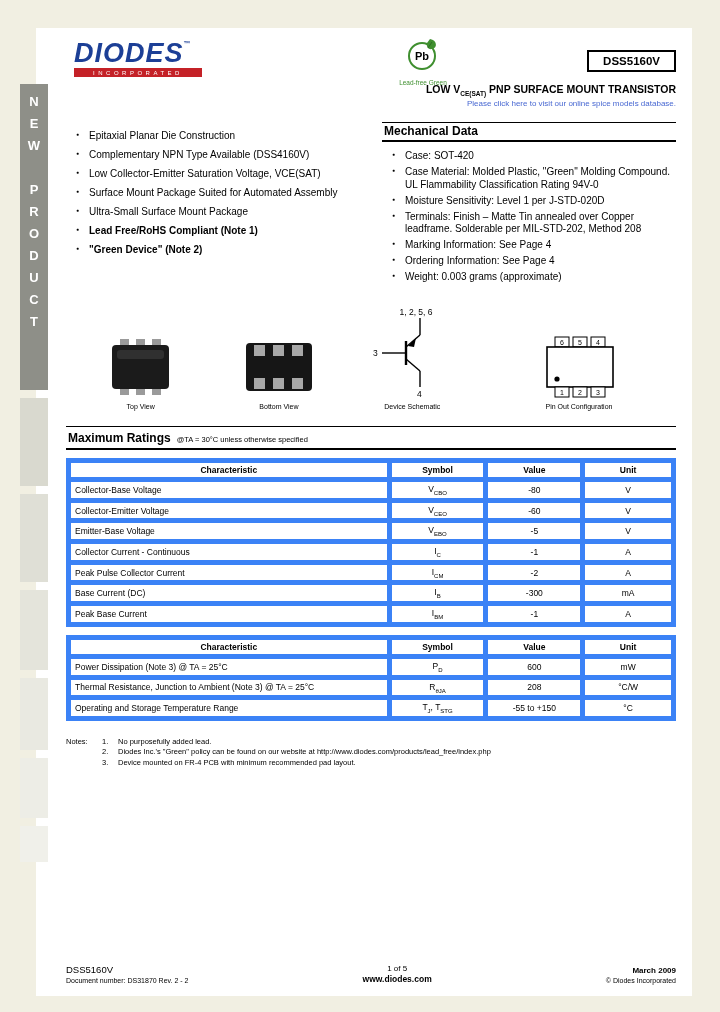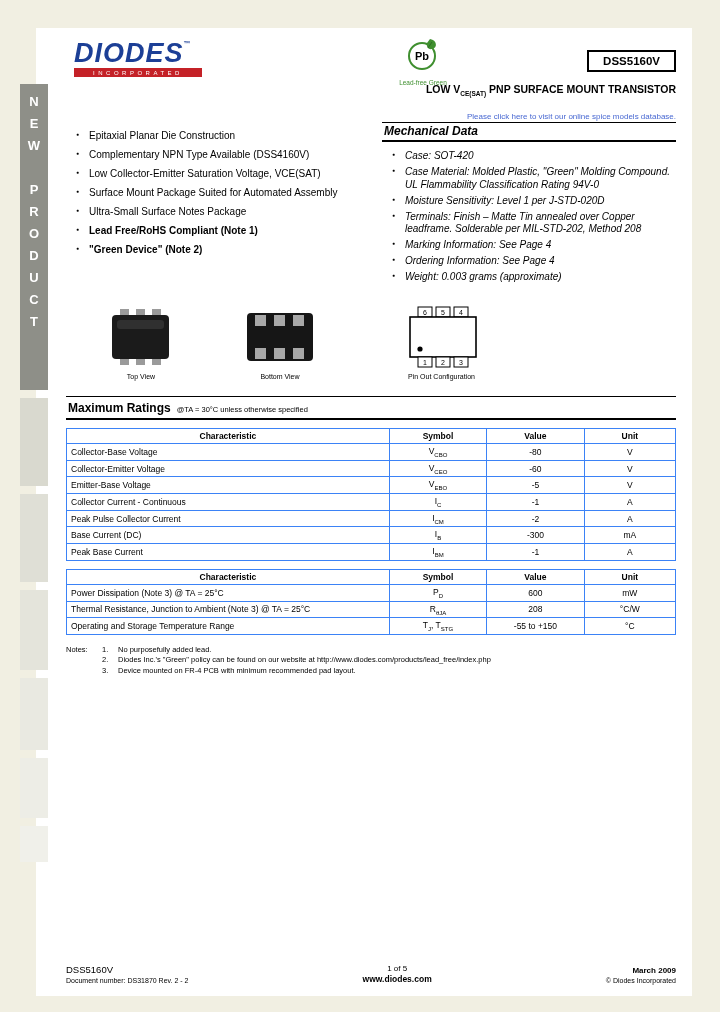--- a/index.html
+++ b/index.html
@@ -23,53 +23,53 @@
   .brand { color:#1c3f96; font-size:27px; font-weight:800; font-style:italic; line-height:1; letter-spacing:1px; }
   .tm { font-size:7px; vertical-align:top; font-style:normal; }
   .logo-bar { background:#c42127; color:#fff; font-size:6px; letter-spacing:3.5px; text-align:center; padding:2px 0 1px; margin-top:1px; width:128px; }
 
   .pb { position:absolute; left:322px; top:0; width:70px; text-align:center; }
   .pb-caption { color:#3f8f2f; font-size:6.5px; margin-top:1px; }
 
   .part-box { position:absolute; right:0; top:14px; border:2px solid #000; padding:3px 14px; font-weight:bold; font-size:11.5px; background:#fff; }
   .title { position:absolute; right:0; top:47px; font-size:10.5px; font-weight:bold; white-space:nowrap; }
   .title sub { font-size:6.5px; }
-  .spice-link { position:absolute; right:0; top:76px; color:#4868d2; font-size:8px; cursor:pointer; }
+  .spice-link { position:absolute; right:0; top:63px; color:#4868d2; font-size:8px; cursor:pointer; }
 
   .cols { display:flex; gap:20px; }
   .col-l { width:296px; }
-  .col-r { flex:1;font-style:italic; }
+  .col-r { flex:1; }
 
   .sec-head { border-top:1px solid #000; border-bottom:2.5px solid #000; padding:1px 2px 2px; font-size:12px; font-weight:bold; }
   ul.bullets { list-style:none; margin:8px 0 0 10px; font-size:10px; }
   ul.bullets li { padding-left:13px; position:relative; line-height:1.25; }
   ul.bullets li::before { content:"\25CF"; position:absolute; left:0; top:1px; font-size:5px; }
   .feat li { margin-bottom:6.5px; }
   .mech li { margin-bottom:3.5px; }
   li.b { font-weight:bold; }
 
   .pkg-row { display:flex; margin-top:18px; }
   .pkg-cell { display:flex; flex-direction:column; justify-content:flex-end; align-items:center; text-align:center; }
   .pc1 { width:150px; } .pc2 { width:128px; } .pc3 { width:140px; } .pc4 { width:195px; }
   .pkg-label { font-size:7px; margin-top:4px; }
   svg text { font-family:"Liberation Sans",sans-serif; fill:#000; }
 
   .sec-wide { margin-top:16px; border-top:1px solid #000; border-bottom:2.5px solid #000; padding:1px 2px 2px; }
   .sec-wide .h { font-size:12px; font-weight:bold; }
   .sec-wide .cond { font-size:7.5px; margin-left:6px; font-weight:normal; }
 
   table { width:100%; border-collapse:collapse; margin-top:8px; font-size:8.5px; }
-  th,td { border:1px solid #3b82f6; padding:2px 4px; text-align:center; }
+  th,td { border:5px solid #3b82f6; padding:2px 4px; text-align:center; }
   th { font-weight:bold; }
   td.c1 { text-align:left; }
   td sub, th sub { font-size:6px; }
   .w1 { width:53%; } .w2 { width:16%; } .w3 { width:16%; } .w4 { width:15%; }
   .thermal-gap { margin-top:24px; }
 
-  .notes { display:flex; margin-top:10px; font-size:7.5px; }
+  .notes { display:flex; margin-top:16px; font-size:7.5px; }
   .notes-label { width:36px; font-weight:normal; }
   .note-row { display:flex; margin-bottom:1.5px; }
   .note-num { width:16px; }
 
   .footer { position:absolute; left:30px; right:16px; bottom:12px; display:flex; justify-content:space-between; align-items:flex-end; }
   .f-left .p1 { font-size:9.5px; }
   .f-left .p2 { font-size:7px; margin-top:2px; }
   .f-center { text-align:center; }
   .f-center .p1 { font-size:8px; }
   .f-center .p2 { font-weight:bold; font-size:8.5px; margin-top:1px; }
@@ -113,21 +113,21 @@
     <div class="spice-link">Please click here to visit our online spice models database.</div>
   </div>
 
   <div class="cols">
     <div class="col-l">
       <ul class="bullets feat">
         <li>Epitaxial Planar Die Construction</li>
         <li>Complementary NPN Type Available (DSS4160V)</li>
         <li>Low Collector-Emitter Saturation Voltage, VCE(SAT)</li>
         <li>Surface Mount Package Suited for Automated Assembly</li>
-        <li>Ultra-Small Surface Notes Package</li>
+        <li>Ultra-Small Surface Mount Package</li>
         <li class="b">Lead Free/RoHS Compliant (Note 1)</li>
         <li class="b">"Green Device" (Note 2)</li>
       </ul>
     </div>
     <div class="col-r">
       <div class="sec-head">Mechanical Data</div>
       <ul class="bullets mech">
         <li>Case: SOT-420</li>
         <li>Case Material: Molded Plastic, "Green" Molding Compound. UL Flammability Classification Rating 94V-0</li>
         <li>Moisture Sensitivity: Level 1 per J-STD-020D</li>
@@ -157,20 +157,35 @@
       <svg width="82" height="64" viewBox="0 0 82 64">
         <rect x="8" y="8" width="66" height="48" rx="4" fill="#161616"></rect>
         <rect x="16" y="10" width="11" height="11" fill="#a8a8a8"></rect>
           <rect x="35" y="10" width="11" height="11" fill="#a8a8a8"></rect>
           <rect x="54" y="10" width="11" height="11" fill="#a8a8a8"></rect>
         <rect x="16" y="43" width="11" height="11" fill="#a8a8a8"></rect>
           <rect x="35" y="43" width="11" height="11" fill="#a8a8a8"></rect>
           <rect x="54" y="43" width="11" height="11" fill="#a8a8a8"></rect>
       </svg>
       <div class="pkg-label">Bottom View</div>
+    </div>
+    <div class="pkg-cell pc3">
+      <svg width="100" height="94" viewBox="0 0 100 94">
+        <text x="54" y="10" text-anchor="middle" font-size="8.5">1, 2, 5, 6</text>
+        <line x1="58" y1="13" x2="58" y2="30" stroke="#000" stroke-width="1.4"></line>
+        <line x1="58" y1="30" x2="44" y2="42" stroke="#000" stroke-width="1.4"></line>
+        <polygon points="46,41 54,33 52,42" fill="#000"></polygon>
+        <line x1="44" y1="36" x2="44" y2="60" stroke="#000" stroke-width="2.4"></line>
+        <line x1="20" y1="48" x2="44" y2="48" stroke="#000" stroke-width="1.4"></line>
+        <text x="11" y="51" font-size="8.5">3</text>
+        <line x1="44" y1="54" x2="58" y2="66" stroke="#000" stroke-width="1.4"></line>
+        <line x1="58" y1="66" x2="58" y2="82" stroke="#000" stroke-width="1.4"></line>
+        <text x="55" y="92" font-size="8.5">4</text>
+      </svg>
+      <div class="pkg-label">Device Schematic</div>
     </div>
     <div class="pkg-cell pc4">
       <svg width="92" height="64" viewBox="0 0 92 64">
         <rect x="22" y="2" width="14" height="10" fill="#fff" stroke="#000"></rect>
           <rect x="40" y="2" width="14" height="10" fill="#fff" stroke="#000"></rect>
           <rect x="58" y="2" width="14" height="10" fill="#fff" stroke="#000"></rect>
         <text x="29" y="10" text-anchor="middle" font-size="7">6</text>
         <text x="47" y="10" text-anchor="middle" font-size="7">5</text>
         <text x="65" y="10" text-anchor="middle" font-size="7">4</text>
         <rect x="14" y="12" width="66" height="40" fill="#fff" stroke="#000" stroke-width="1.6"></rect>

